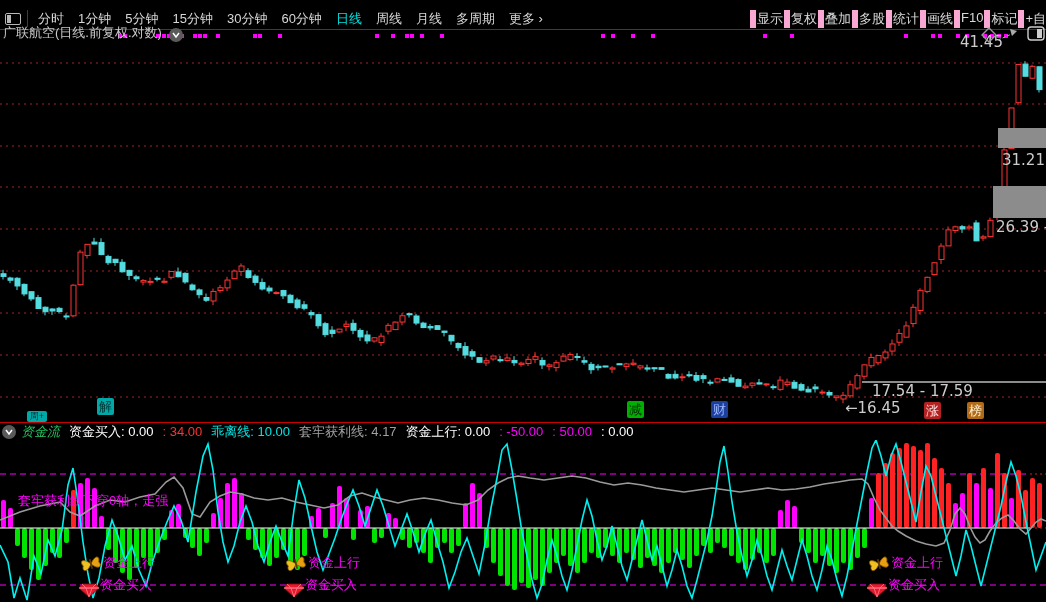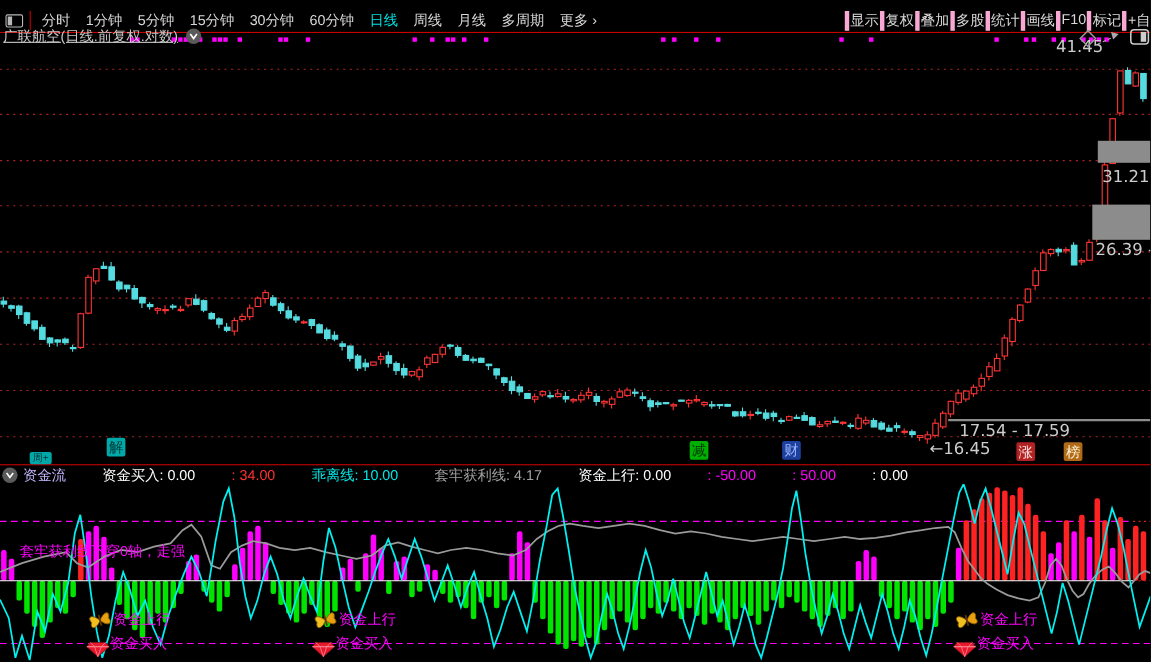--- a/index.html
+++ b/index.html
@@ -9,37 +9,37 @@
   .menubar{position:absolute;top:8px;left:0;width:1046px;height:21px;background:#000;
            border-bottom:1px solid #c80000;display:flex;align-items:center;
            color:#d8d8d8;font-size:13px;white-space:nowrap;overflow:hidden;}
   .winicon{width:14px;height:10px;border:1px solid #b8b8b8;border-radius:2px;margin:0 6px 0 5px;
            position:relative;flex:0 0 auto;}
   .winicon::after{content:"";position:absolute;left:1px;top:1px;bottom:1px;width:4px;background:#b8b8b8;}
   .mdiv{width:1px;height:17px;background:#c80000;margin-right:3px;flex:0 0 auto;}
   .mitem{padding:0 7px;}
   .mitem.active{color:#00e0e0;}
   .menu-right{margin-left:auto;display:flex;margin-right:-14px;}
-  .mritem{padding:0 1px;border-left:4px solid #f9a8d4;}
+  .mritem{padding:0 1px;border-left:6px solid #f9a8d4;}
   
   .title{position:absolute;left:3px;top:24px;color:#c8c8c8;font-size:13px;
-         display:flex;align-items:center;gap:7px;z-index:5;text-decoration:underline;}
+         display:flex;align-items:flex-end;gap:7px;z-index:5;}
   .chev{width:14px;height:14px;border-radius:50%;background:#5a5a5a;display:inline-flex;
         align-items:center;justify-content:center;flex:0 0 auto;}
   
   .sep-line{position:absolute;left:0;width:1046px;height:1px;background:#c80000;}
   
   .tag{position:absolute;display:flex;align-items:center;justify-content:center;
        border-radius:2px;z-index:6;line-height:1;}
   
   .indheader{position:absolute;left:0;top:424px;height:16px;display:flex;align-items:center;
              font-size:13px;white-space:nowrap;z-index:5;}
   .indheader .chev{margin:0 5px 0 2px;}
-  .ind-name{color:#c4b5fd;margin-right:9px;}
-  .seg{margin-right:9px;margin-left:24px;}
+  .ind-name{color:#22c55e;margin-right:9px;font-style:italic;}
+  .seg{margin-right:9px;}
   
   .anno{position:absolute;color:#ff00ff;font-size:13px;z-index:6;white-space:nowrap;}
   .marker-text{position:absolute;color:#ff00ff;font-size:13px;z-index:7;white-space:nowrap;}
   .micon{position:absolute;z-index:7;}
   svg{position:absolute;left:0;}
   text{font-family:"DejaVu Sans","Liberation Sans",sans-serif;}
 </style>
 </head>
 <body>
 

